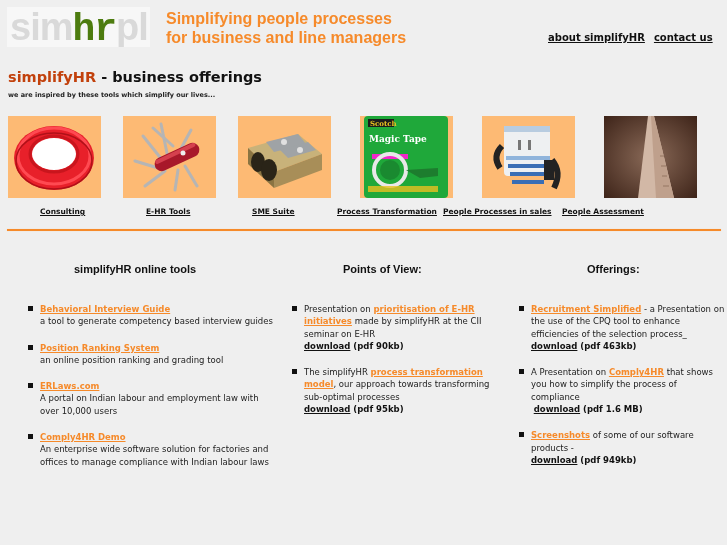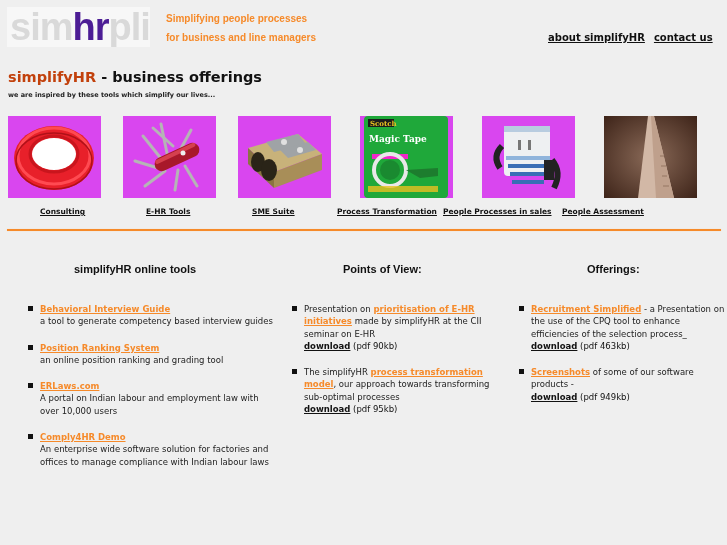--- a/index.html
+++ b/index.html
@@ -19,26 +19,26 @@
       font-family: "Liberation Sans", sans-serif;
       font-weight: bold;
       font-size: 38px;
       line-height: 40px;
       letter-spacing: -1px;
       color: #d9d9d9;
       padding-left: 3px;
       overflow: hidden;
       white-space: nowrap;
     }
-    .logo .hr { color: #4c1d95; }
+    .logo .hr { color: #4d7c0f; font-family: Liberation Mono, monospace; }
     .tagline {
       left: 166px; top: 9px;
       font-family: "Liberation Sans", sans-serif;
       font-weight: bold;
-      font-size: 10px;
+      font-size: 16px;
       line-height: 19px;
       color: #f68a2a;
     }
     .toplinks {
       left: 548px; top: 32px;
       font-size: 10px; font-weight: bold;
       display: flex; gap: 9px;
     }
     .toplinks a { color: #111; text-decoration: underline; }
 
@@ -50,21 +50,21 @@
     .page-title .brand { color: #c2410c; }
     .subtitle {
       left: 8px; top: 91px;
       font-size: 6.5px; font-weight: bold; color: #222;
       white-space: nowrap;
     }
 
     
     .tool {
       position: absolute; top: 116px; width: 93px; height: 82px;
-      background: #d946ef;
+      background: #fdba74;
       overflow: hidden;
     }
     .tool-label {
       position: absolute; top: 207px;
       font-size: 7.5px; font-weight: bold; color: #111;
       text-decoration: underline;
       white-space: nowrap;
     }
 
     .divider {
@@ -87,21 +87,21 @@
     .item { position: relative; padding-left: 12px; margin-bottom: 14px; }
     .bullet {
       position: absolute; left: 0; top: 3px;
       width: 5px; height: 5px; background: #111;
     }
     .olink {
       color: #f68a2a; font-weight: bold;
     }
     .ohl { color: #f68a2a; font-weight: bold; }
     .dl { color: #111; font-weight: bold; text-decoration: underline; }
-    .dlsize { font-weight: normal; color: #111; }
+    .dlsize { font-weight: bold; color: #111; }
   </style>
 </head>
 <body>
 
 <div class="abs logo"><span>sim</span><span class="hr">hr</span><span>plify</span></div>
 
 <div class="abs tagline">
   <div>Simplifying people processes</div>
   <div>for business and line managers</div>
 </div>
@@ -256,16 +256,21 @@
 </div>
 
 <div class="col" style="left:519px; top:303px; width:206px;">
   <div class="item">
     <span class="bullet"></span>
     <span></span><a href="#" class="ohl">Recruitment Simplified</a><span> - a Presentation on the use of the CPQ tool to enhance efficiencies of the selection process_</span><br>
     <a href="#" class="dl">download</a><span class="dlsize"> (pdf 463kb)</span>
   </div>
   <div class="item">
     <span class="bullet"></span>
+    <span>A Presentation on </span><a href="#" class="ohl">Comply4HR</a><span> that shows you how to simplify the process of compliance</span><br>
+    &nbsp;<a href="#" class="dl">download</a><span class="dlsize"> (pdf 1.6 MB)</span>
+  </div>
+  <div class="item">
+    <span class="bullet"></span>
     <span></span><a href="#" class="ohl">Screenshots</a><span> of some of our software products -</span><br>
     <a href="#" class="dl">download</a><span class="dlsize"> (pdf 949kb)</span>
   </div>
 </div>
 
 </body></html>

